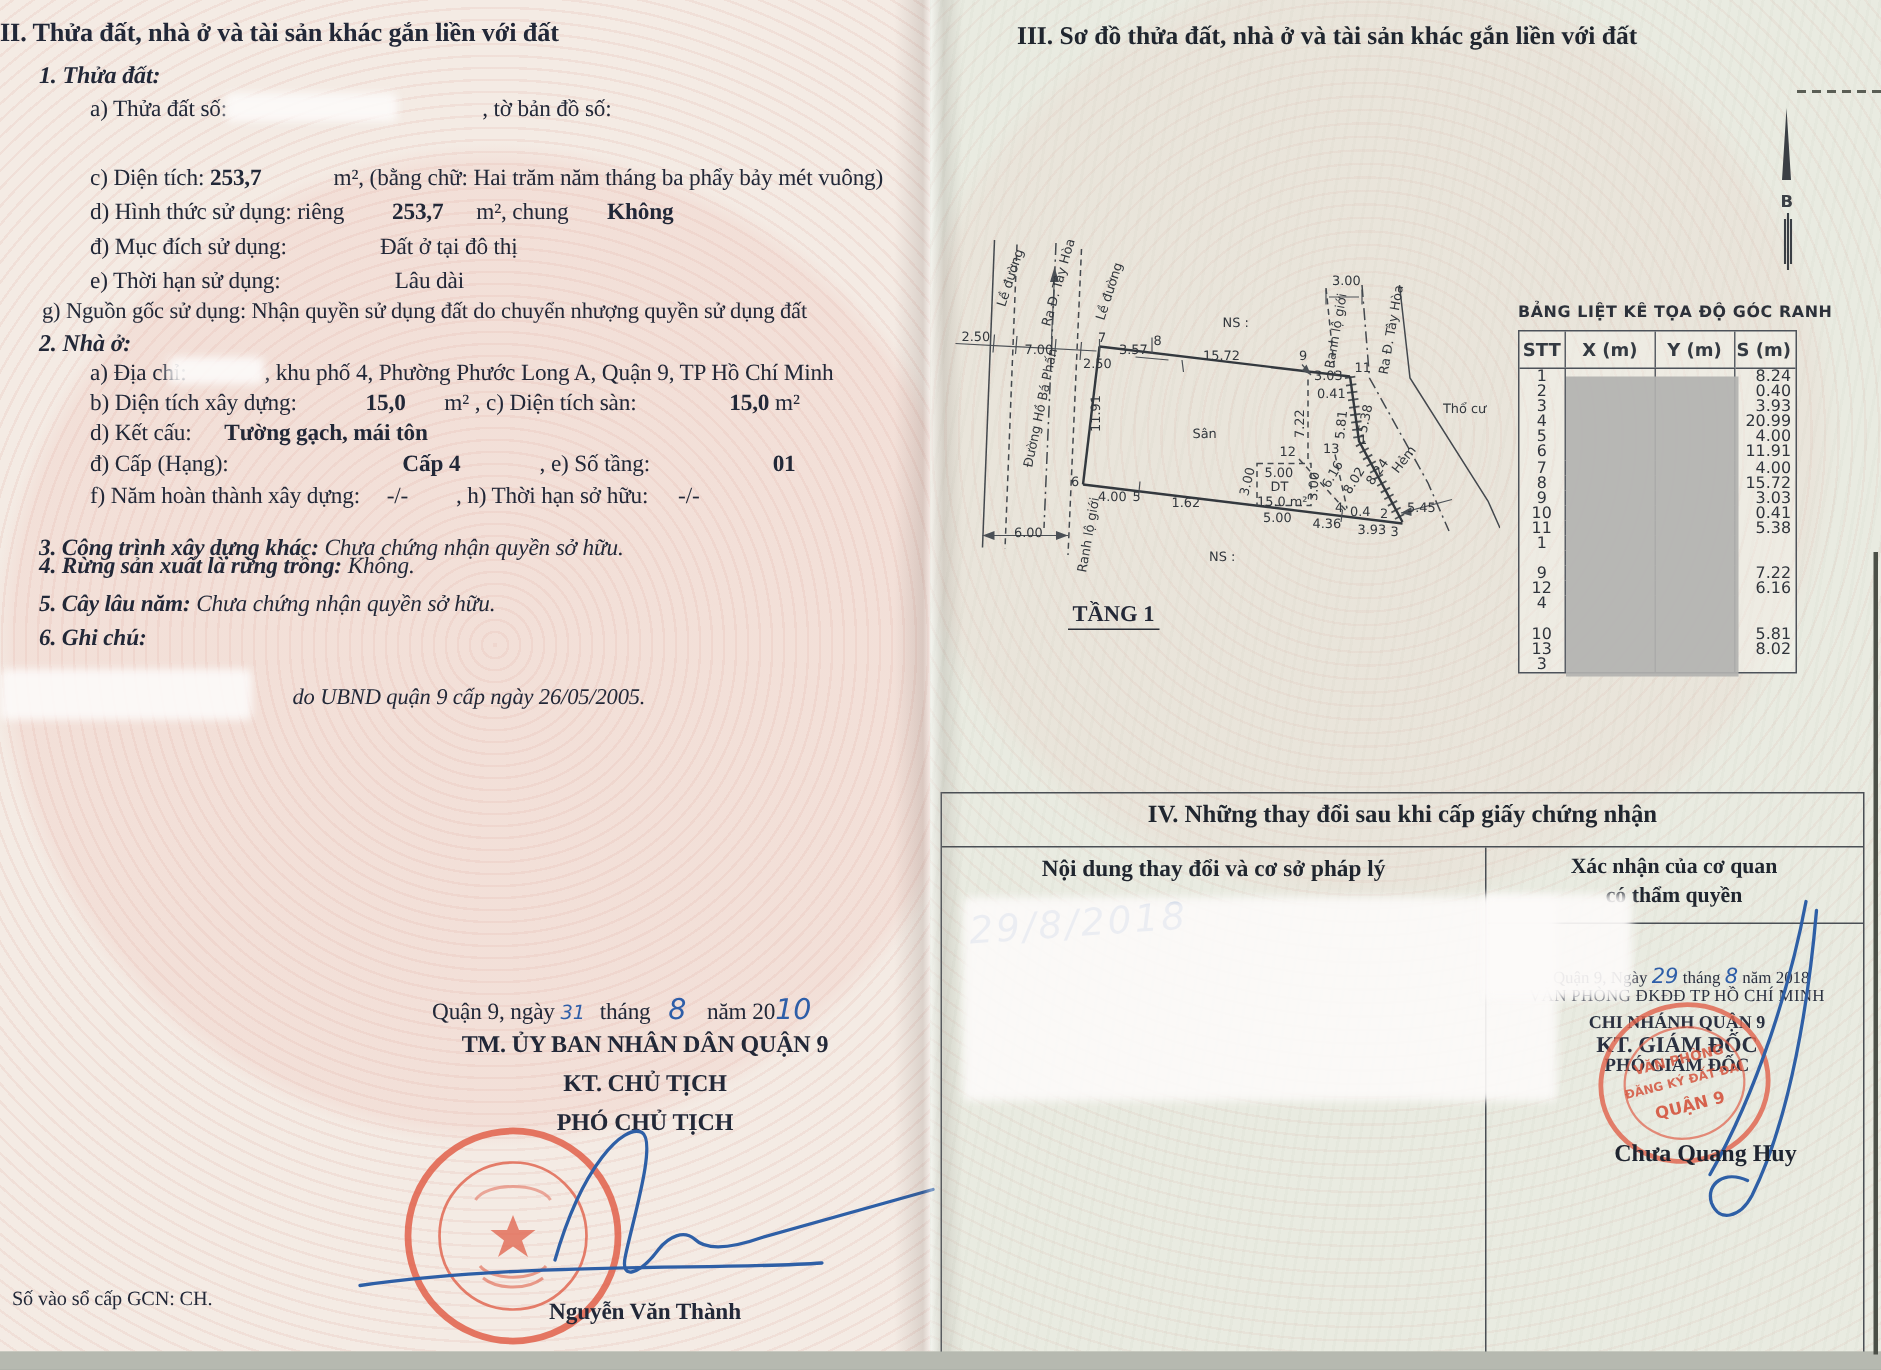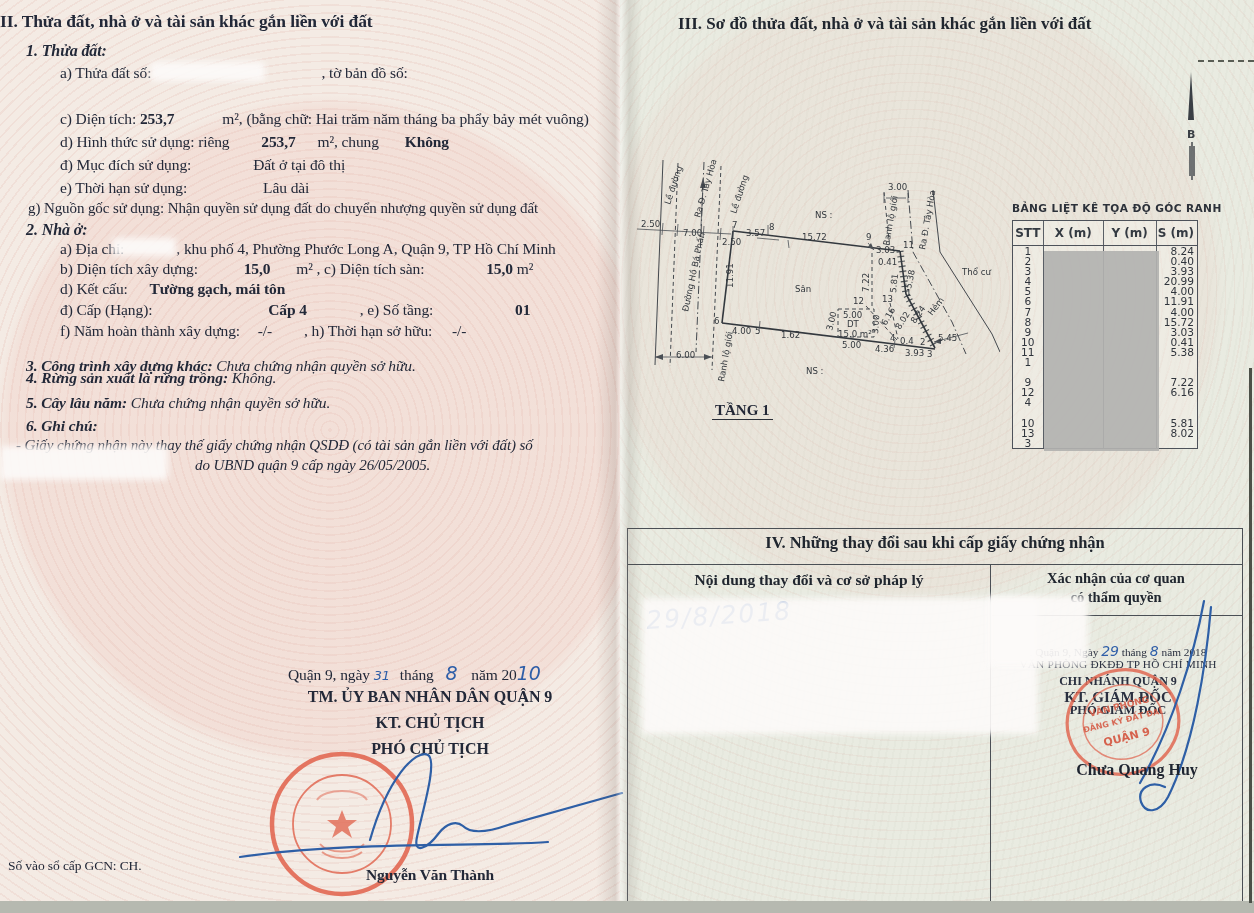--- a/index.html
+++ b/index.html
@@ -133,21 +133,20 @@
     <div class="pl" style="left:26px;top:345px;margin-top:12px;">
       <span class="bi">3. Công trình xây dựng khác:</span> <span class="i">Chưa chứng nhận quyền sở hữu.</span>
     </div>
     <div class="pl" style="left:26px;top:369px;">
       <span class="bi">4. Rừng sản xuất là rừng trồng:</span> <span class="i">Không.</span>
     </div>
     <div class="pl" style="left:26px;top:394px;">
       <span class="bi">5. Cây lâu năm:</span> <span class="i">Chưa chứng nhận quyền sở hữu.</span>
     </div>
     <div class="pl bi" style="left:26px;top:417px;">6. Ghi chú:</div>
-    <div class="pl i" style="left:16px;top:437px;font-size:15px;">- Giấy chứng nhận này thay thế giấy chứng nhận QSDĐ (có tài sản gắn liền với đất) số</div>
     <div class="pl i" style="left:195px;top:457px;font-size:15px;">do UBND quận 9 cấp ngày 26/05/2005.</div>
 
     <div class="pl" style="left:288px;top:662px;">
       <span>Quận 9, ngày</span>
       <span class="hw" style="font-size:13px;">31</span>
       <span style="margin-left:6px;">tháng</span>
       <span class="hw" style="font-size:19px;margin-left:8px;">8</span>
       <span style="margin-left:10px;">năm 20</span><span class="hw" style="font-size:19px;">10</span>
     </div>
     <div class="pl b" style="left:270px;top:688px;width:320px;text-align:center;font-size:16px;">TM. ỦY BAN NHÂN DÂN QUẬN 9</div>

